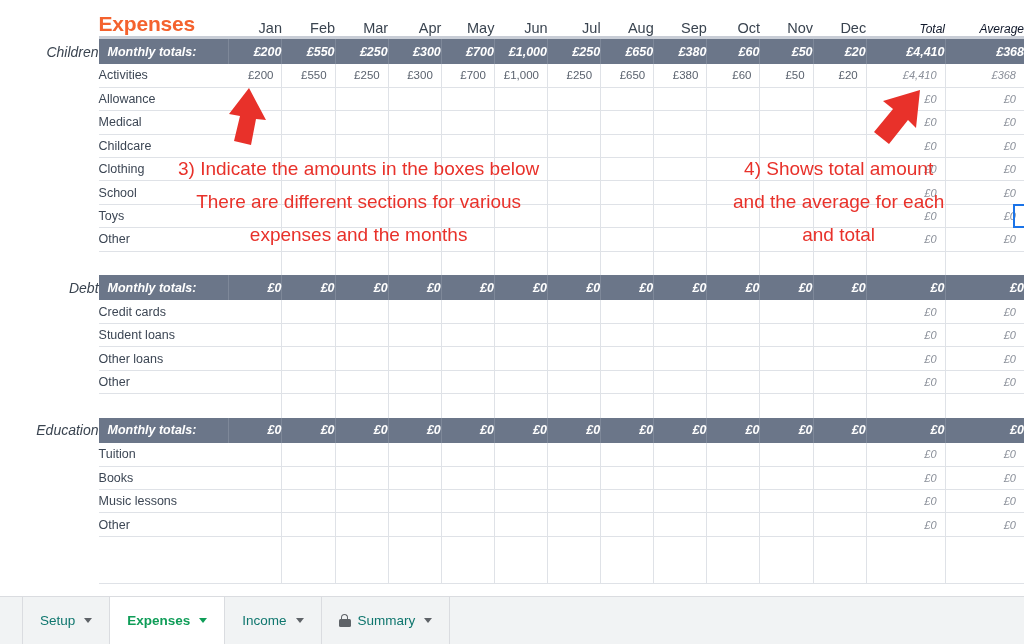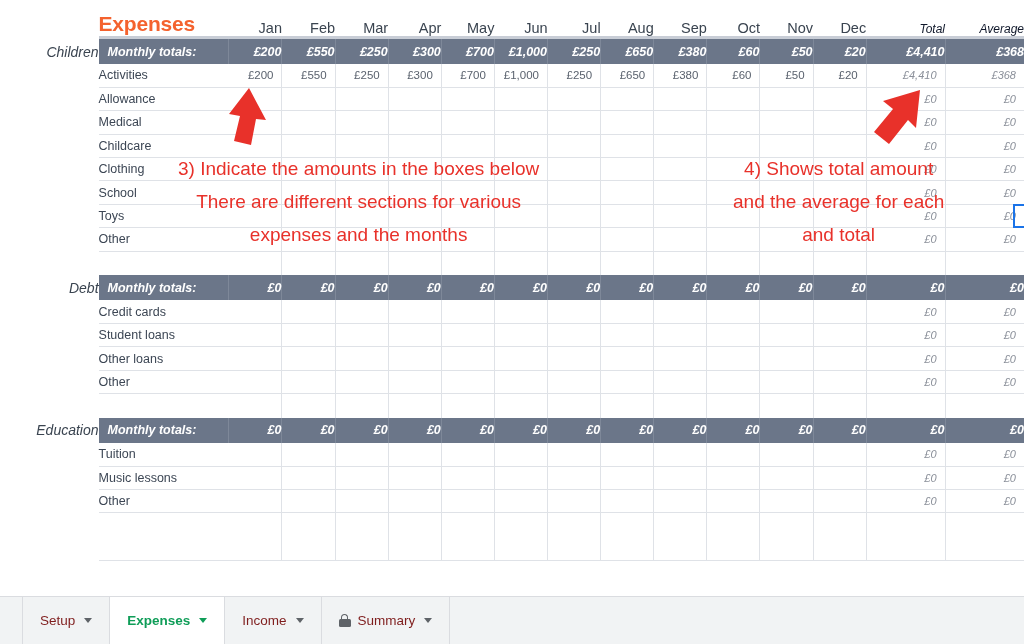--- a/index.html
+++ b/index.html
@@ -161,21 +161,21 @@
     display: flex;
     align-items: stretch;
     padding-left: 22px;
   }
   .stab {
     display: flex;
     align-items: center;
     gap: 7px;
     padding: 0 17px;
     font-size: 13.5px;
-    color: #7f1d1d;
+    color: #0f766e;
     background: transparent;
     border-right: 1px solid #dadce0;
     cursor: pointer;
     white-space: nowrap;
   }
   .stab:first-child { border-left: 1px solid #dadce0; }
   .stab.active {
     background: #ffffff;
     color: #0f9d58;
     font-weight: bold;
@@ -588,20 +588,39 @@
             <td class="tot-cell">£0</td>
             <td class="tot-cell">£0</td>
             <td class="tot-cell">£0</td>
             <td class="tot-cell">£0</td>
             <td class="tot-cell last">£0</td>
           </tr>
           <tr class="itemrow">
             <td></td>
             <td></td>
             <td class="item-lbl">Tuition</td>
+            <td class="item-cell val"></td>
+            <td class="item-cell val"></td>
+            <td class="item-cell val"></td>
+            <td class="item-cell val"></td>
+            <td class="item-cell val"></td>
+            <td class="item-cell val"></td>
+            <td class="item-cell val"></td>
+            <td class="item-cell val"></td>
+            <td class="item-cell val"></td>
+            <td class="item-cell val"></td>
+            <td class="item-cell val"></td>
+            <td class="item-cell val"></td>
+            <td class="item-cell val">£0</td>
+            <td class="item-cell val lastcol">£0</td>
+          </tr>
+          <tr class="itemrow">
+            <td></td>
+            <td></td>
+            <td class="item-lbl">Books</td>
             <td class="item-cell val"></td>
             <td class="item-cell val"></td>
             <td class="item-cell val"></td>
             <td class="item-cell val"></td>
             <td class="item-cell val"></td>
             <td class="item-cell val"></td>
             <td class="item-cell val"></td>
             <td class="item-cell val"></td>
             <td class="item-cell val"></td>
             <td class="item-cell val"></td>

